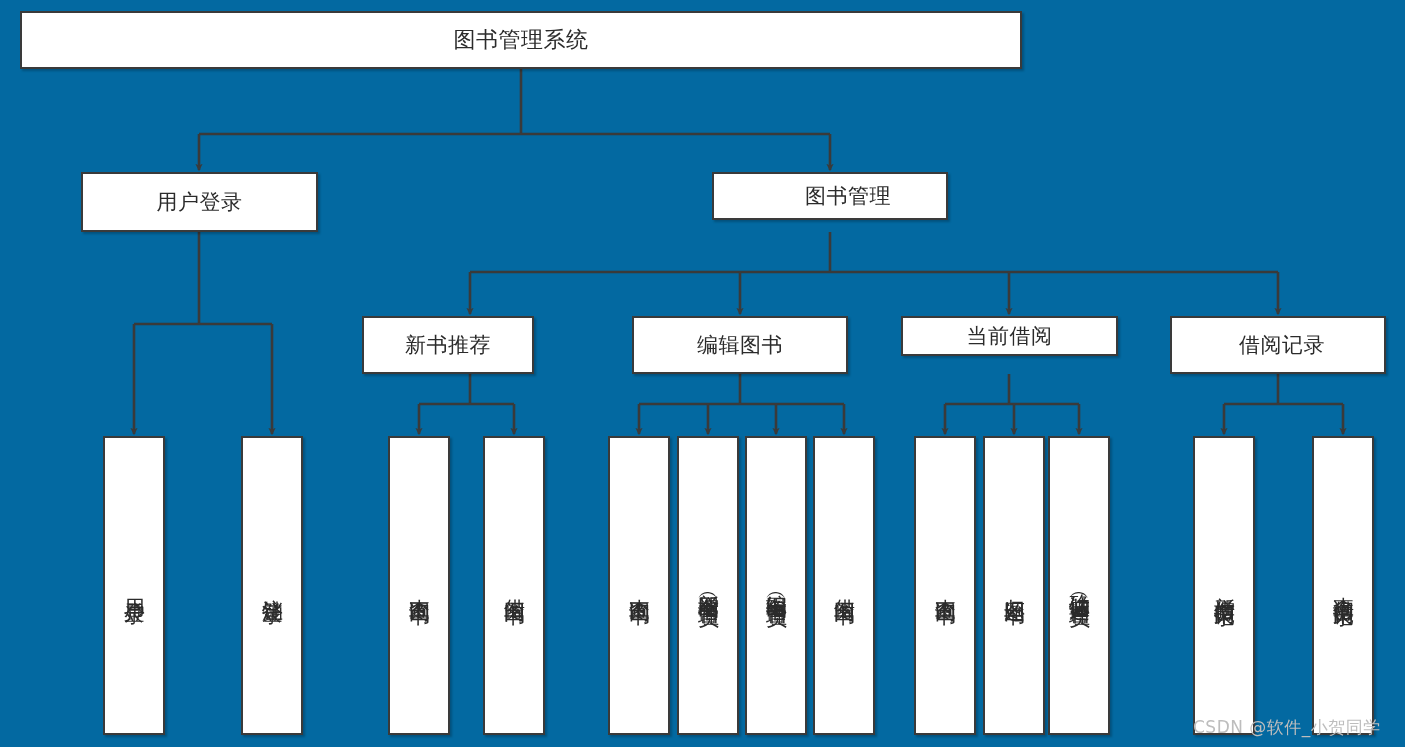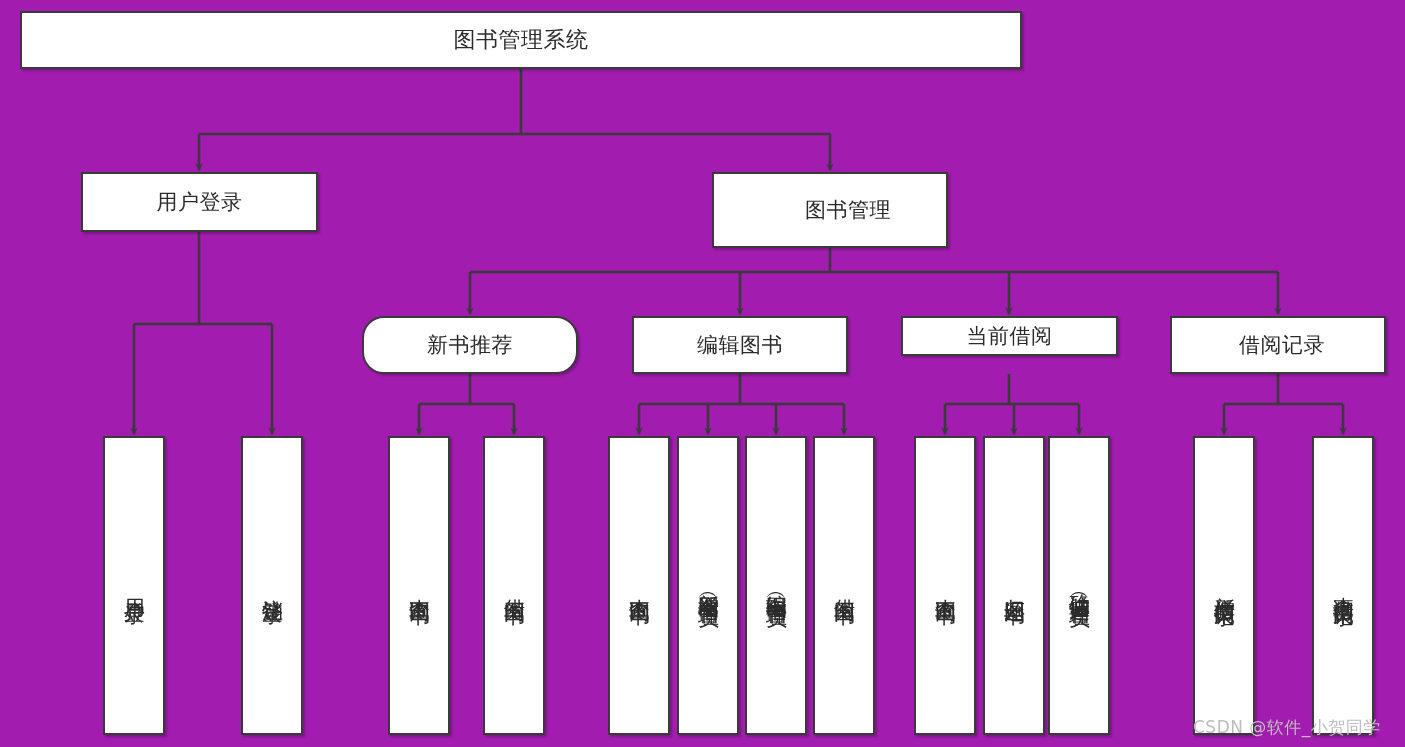--- a/index.html
+++ b/index.html
@@ -7,21 +7,21 @@
     padding: 0;
     background: #ffffff;
   }
   body {
     font-family: "DejaVu Sans", "Liberation Sans", sans-serif;
   }
   #canvas {
     position: relative;
     width: 1405px;
     height: 747px;
-    background: #a21caf;
+    background: #0369a1;
     overflow: hidden;
   }
   svg.edges {
     position: absolute;
     left: 0;
     top: 0;
     width: 1405px;
     height: 747px;
     pointer-events: none;
   }
@@ -115,25 +115,25 @@
     </g>
   </svg>
 
   <div class="node root" style="left:20px; top:11px; width:1002px; height:58px;">
     <span class="label">图书管理系统</span>
   </div>
 
   <div class="node" style="left:81px; top:172px; width:237px; height:60px;">
     <span class="label">用户登录</span>
   </div>
-  <div class="node" style="left:712px; top:172px; width:236px; height:76px;padding-left:36px;">
+  <div class="node" style="left:712px; top:172px; width:236px; height:48px;padding-left:36px;">
     <span class="label">图书管理</span>
   </div>
 
-  <div class="node" style="left:362px; top:316px; width:216px; height:58px;border-radius:22px;">
+  <div class="node" style="left:362px; top:316px; width:172px; height:58px;">
     <span class="label">新书推荐</span>
   </div>
   <div class="node" style="left:632px; top:316px; width:216px; height:58px;">
     <span class="label">编辑图书</span>
   </div>
   <div class="node" style="left:901px; top:316px; width:217px; height:40px;">
     <span class="label">当前借阅</span>
   </div>
   <div class="node" style="left:1170px; top:316px; width:216px; height:58px;padding-left:8px;">
     <span class="label">借阅记录</span>

